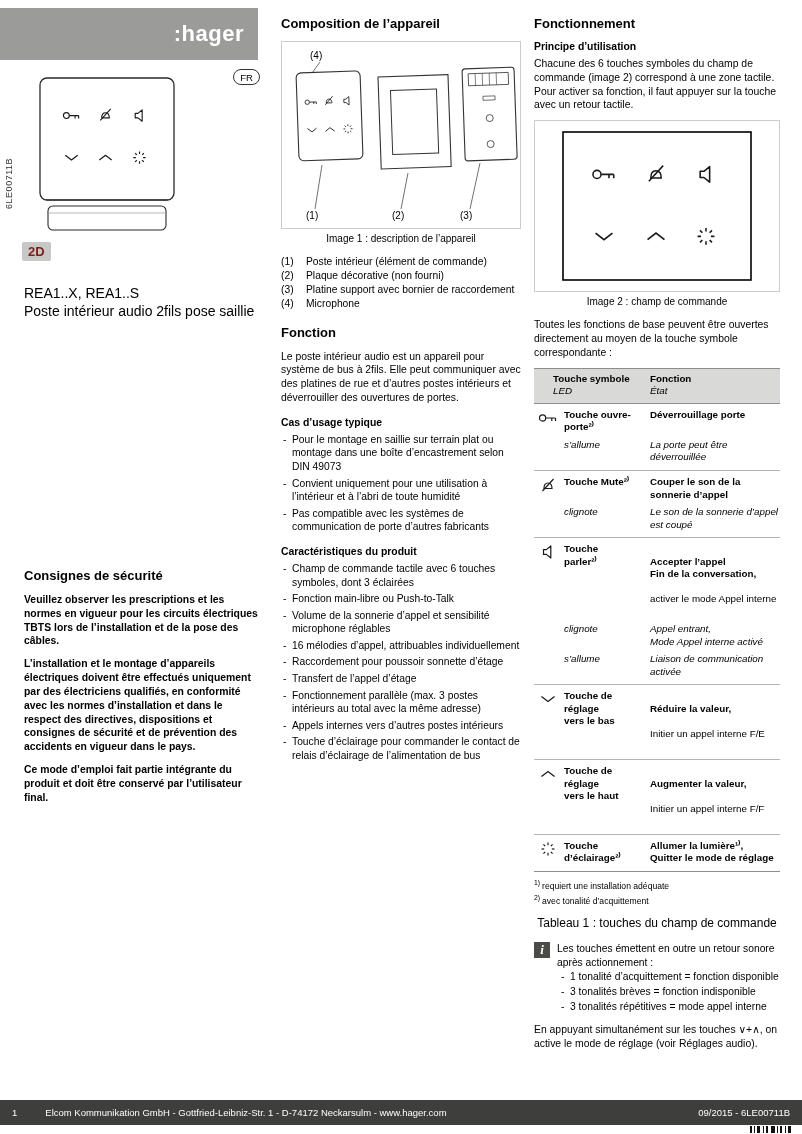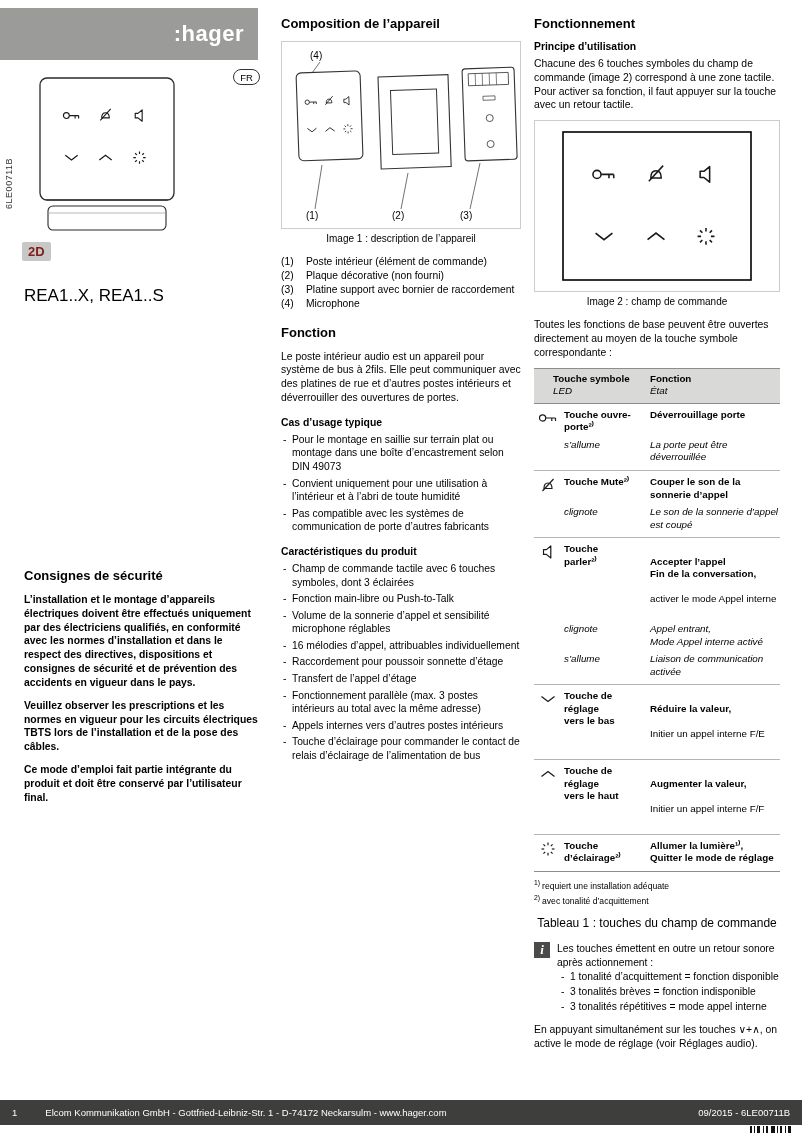--- a/index.html
+++ b/index.html
@@ -22,21 +22,21 @@
   .badge-2d{ position:absolute; left:22px; top:242px; background:#c7c7c6; color:#7f1d1d;
     font-weight:bold; font-size:13px; padding:2px 6px; border-radius:2px; }
   .device-fig{ position:absolute; left:32px; top:74px; }
   
   .sec-h{ font-size:13px; font-weight:bold; margin-bottom:10px; }
   .sub-h{ font-size:10.4px; font-weight:bold; margin:12px 0 5px; }
   .body-p{ font-size:10.4px; line-height:1.33; margin-bottom:8px; }
   .bold-p{ font-size:10.4px; line-height:1.33; margin-bottom:9px; font-weight:bold; }
   
   .title-block{ position:absolute; left:24px; top:285px; width:240px;
-    font-size:17px; line-height:1.28; }
+    font-size:14px; line-height:1.28; }
   .safety-block{ position:absolute; left:24px; top:568px; width:238px; }
   .col-mid{ position:absolute; left:281px; top:16px; width:240px; }
   .col-right{ position:absolute; left:534px; top:16px; width:246px; }
   
   .figure-box{ border:1px solid #ccc; background:#fff; display:flex;
     align-items:center; justify-content:center; }
   .figure-box.f1{ height:188px; }
   .figure-box.f2{ height:172px; }
   .fig-caption{ text-align:center; font-size:10px; margin:4px 0 11px; }
   
@@ -145,26 +145,27 @@
       <rect x="16" y="132" width="118" height="24" rx="5" fill="#fff" stroke="#2a2a2a" stroke-width="1.1"></rect>
       <line x1="16" y1="139" x2="134" y2="139" stroke="#9a9a9a" stroke-width="0.7"></line>
     </svg>
   </div>
 
   <div class="vert-code">6LE00711B</div>
   <div class="badge-2d">2D</div>
 
   <div class="title-block">
     <div>REA1..X, REA1..S</div>
+    <div>Poste intérieur audio 2fils pose saillie</div>
   </div>
 
   <div class="safety-block">
     <div class="sec-h">Consignes de sécurité</div>
+    <p class="bold-p">Veuillez observer les prescriptions et les normes en vigueur pour les circuits électriques TBTS lors de l’installation et de la pose des câbles.</p>
     <p class="bold-p">L’installation et le montage d’appareils électriques doivent être effectués uniquement par des électriciens qualifiés, en conformité avec les normes d’installation et dans le respect des directives, dispositions et consignes de sécurité et de prévention des accidents en vigueur dans le pays.</p>
-    <p class="bold-p">Veuillez observer les prescriptions et les normes en vigueur pour les circuits électriques TBTS lors de l’installation et de la pose des câbles.</p>
     <p class="bold-p">Ce mode d’emploi fait partie intégrante du produit et doit être conservé par l’utilisateur final.</p>
   </div>
 
   <div class="col-mid">
     <div class="sec-h">Composition de l’appareil</div>
 
     <div class="figure-box f1">
       <svg width="238" height="184" viewBox="0 0 238 184">
         <g transform="translate(14,30) rotate(-2)">
           <rect x="0" y="0" width="64" height="88" rx="5" fill="#fff" stroke="#333" stroke-width="1.1"></rect>

